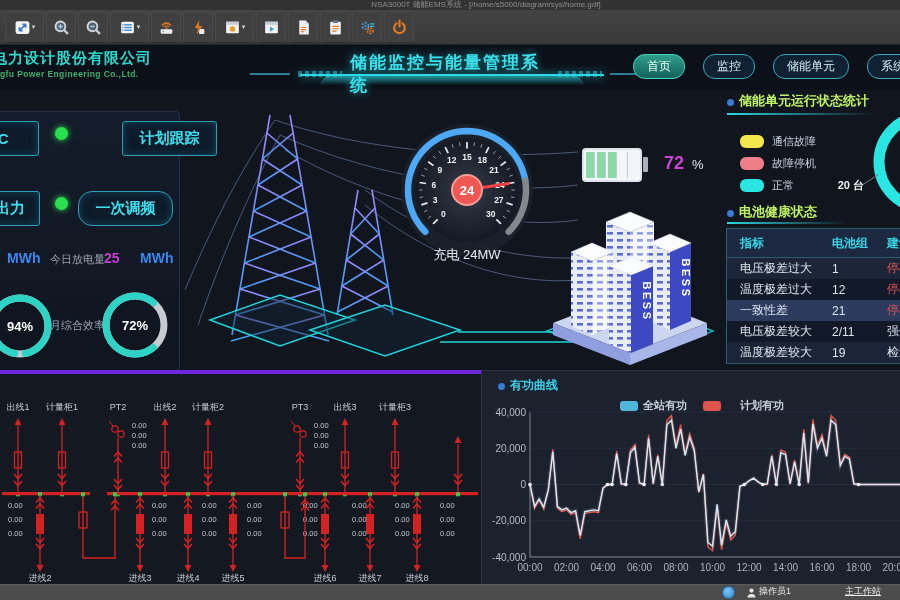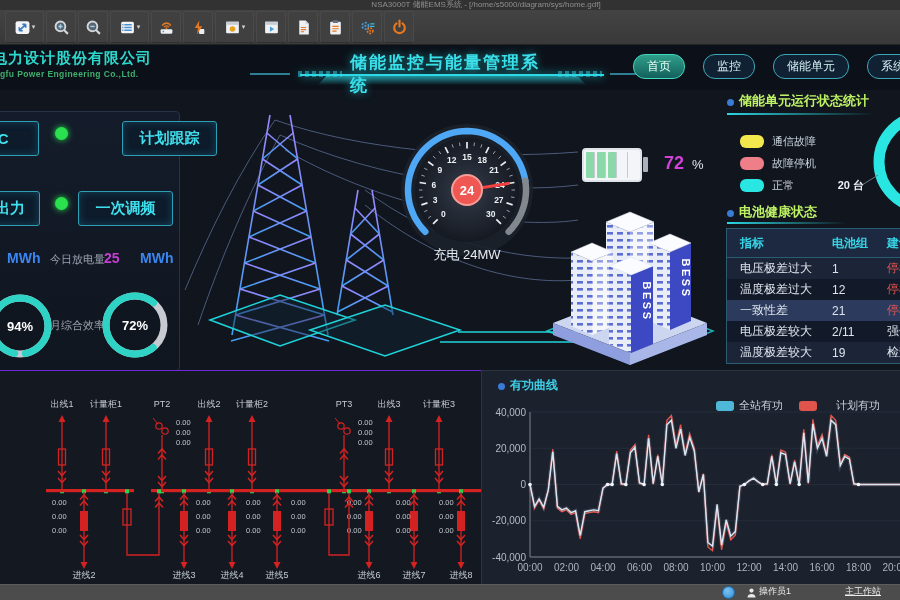--- a/index.html
+++ b/index.html
@@ -49,24 +49,24 @@
   .leg-sw{width:24px;height:13px;border-radius:6px;}
   .leg-row{position:absolute;display:flex;align-items:center;gap:8px;}
   .leg-lab{font-size:11px;color:#c9d3dd;}
   #health-table{position:absolute;left:726px;top:228px;width:220px;border:1px solid #2b5d72;}
   .h-row{display:flex;height:21px;align-items:center;font-size:12px;color:#dde4ec;}
   .h-head{height:28px;font-weight:bold;color:#38d4e6;border-bottom:1px solid #2b5d72;background:#1c2940;}
   .c-metric{width:105px;padding-left:13px;box-sizing:border-box;}
   .c-group{width:55px;}
   .c-advice{width:60px;}
   
-  #sld-panel{position:absolute;left:0;top:370px;width:481px;height:215px;background:#141821;border-top:1px solid #6d28d9;padding-left:44px;}
+  #sld-panel{position:absolute;left:0;top:370px;width:481px;height:215px;background:#141821;border-top:4px solid #6d28d9;}
   #chart-panel{position:absolute;left:481px;top:370px;width:419px;height:215px;background:#1b222e;
     border-top:1px solid #2c3440;border-left:1px solid #2c3440;}
-  #chart-legend{position:absolute;left:620px;top:398px;width:260px;display:flex;justify-content:flex-end;gap:16px;align-items:center;}
+  #chart-legend{position:absolute;left:620px;top:398px;width:260px;display:flex;justify-content:flex-start;gap:16px;align-items:center;font-weight:bold;}
   .cl-sw{width:18px;height:10px;border-radius:3px;}
   .cl-lab{font-size:11px;color:#c6d0da;}
   
   #statusbar{position:absolute;left:0;bottom:0;width:900px;height:15px;background:#4c4c4c;border-top:1px solid #5c5c5c;}
   #sb-circle{position:absolute;left:722px;bottom:1px;width:13px;height:13px;border-radius:50%;
     background:radial-gradient(circle at 40% 35%,#7cc4f4,#2f8ad4);border:1px solid #1f6aa8;box-sizing:border-box;}
   .sb-text{position:absolute;bottom:2px;font-size:9px;color:#ececec;}
   svg{display:block;}
   svg text{font-family:"Liberation Sans","DejaVu Sans",sans-serif;}
   .battery{position:absolute;left:582px;top:148px;width:60px;height:34px;border:2px solid #dfe3ea;
@@ -190,21 +190,21 @@
       <div class="pill">储能单元</div>
       <div class="pill">系统状态</div>
     </div>
 
   <div id="left-frame"></div>
   <div class="mode-btn" style="left:-55px;top:121px;width:92px;">AGC</div>
   <div class="gdot" style="left:55px;top:127px;"></div>
   <div class="mode-btn" style="left:78px;top:121px;width:93px;margin-left:44px;">计划跟踪</div>
   <div class="mode-btn" style="left:-50px;top:191px;width:88px;">平滑出力</div>
   <div class="gdot" style="left:55px;top:197px;"></div>
-  <div class="mode-btn" style="left:78px;top:191px;width:93px;">一次调频</div>
+  <div class="mode-btn" style="left:78px;top:191px;width:93px;border-radius:14px;">一次调频</div>
 
   <div class="abs unit-blue" style="left:7px;top:250px;">MWh</div>
   <div class="abs lbl-gray" style="left:50px;top:252px;">今日放电量</div>
   <div class="abs val-mag" style="left:104px;top:250px;">25</div>
   <div class="abs unit-blue" style="left:140px;top:250px;">MWh</div>
 
   <svg id="ring-left" class="abs" style="left:-18px;top:288px;" width="76" height="76">
       <circle cx="38" cy="38" r="28" fill="#10161f" opacity="0.6"></circle>
       <circle cx="38" cy="38" r="28" fill="none" stroke="#c7cbd1" stroke-width="7"></circle>
       <polyline points="43.3,65.5 46.7,64.6 49.9,63.4 52.9,61.7 55.7,59.7 58.2,57.4 60.4,54.7 62.3,51.9 63.8,48.8 65.0,45.5 65.7,42.1 66.0,38.7 65.9,35.3 65.3,31.9 64.4,28.6 63.0,25.4 61.3,22.4 59.2,19.7 56.8,17.2 54.1,15.1 51.1,13.3 48.0,11.9 44.7,10.8 41.3,10.2 37.9,10.0 34.5,10.2 31.1,10.9 27.8,11.9 24.7,13.4 21.8,15.2 19.1,17.4 16.7,19.8 14.6,22.6 12.9,25.6 11.6,28.7 10.6,32.1 10.1,35.5 10.0,38.9 10.3,42.3 11.1,45.7 12.2,48.9 13.8,52.0 15.7,54.9 17.9,57.5 20.5,59.8 23.3,61.8 26.3,63.4 29.5,64.7 32.8,65.5" fill="none" stroke="#2ed3c5" stroke-width="7" stroke-linecap="round"></polyline>

